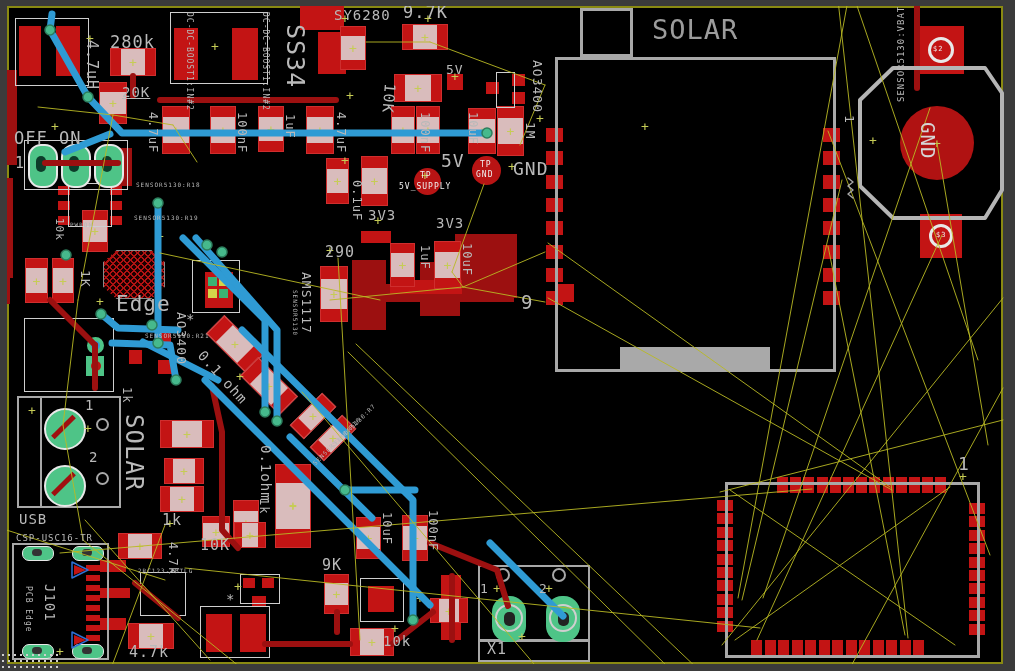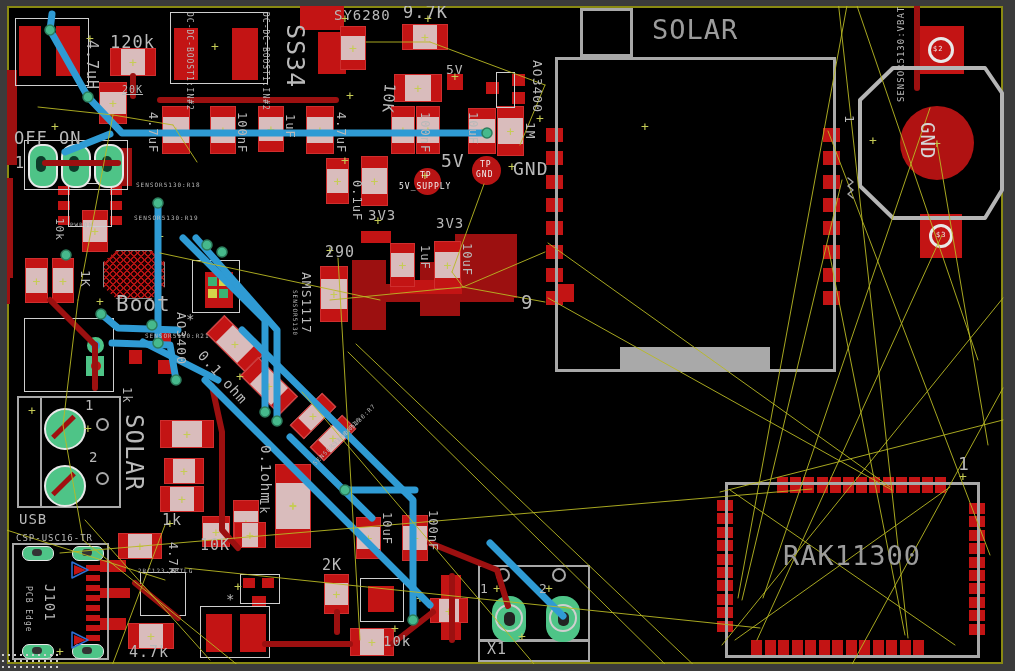--- a/index.html
+++ b/index.html
@@ -524,22 +524,22 @@
       <polyline points="950,487 735,640" fill="none" stroke="#b9b923" stroke-width="1" stroke-linecap="round" stroke-linejoin="round" opacity="0.9"></polyline>
       <polyline points="842,180 742,600" fill="none" stroke="#b9b923" stroke-width="1" stroke-linecap="round" stroke-linejoin="round" opacity="0.9"></polyline>
       <polyline points="72,578 88,570 72,562 72,578" fill="none" stroke="#2f6fd4" stroke-width="1.5" stroke-linecap="round" stroke-linejoin="round"></polyline>
       <polygon points="74,565 86,570 74,575" fill="#c31414"></polygon>
       <polyline points="72,648 88,640 72,632 72,648" fill="none" stroke="#2f6fd4" stroke-width="1.5" stroke-linecap="round" stroke-linejoin="round"></polyline>
       <polygon points="74,635 86,640 74,645" fill="#c31414"></polygon>
       <polyline points="848,178 853,182 848,186 853,190 848,194 853,198" fill="none" stroke="#a8a8a8" stroke-width="1.5" stroke-linecap="round" stroke-linejoin="round"></polyline>
     </svg>
   <div class="layer" id="labels">
       <span class="lbl" style="left: 99px; top: 40px; font-size: 15px; color: rgb(185, 185, 185); transform: rotate(90deg);">4.7uH</span>
-      <span class="lbl" style="left: 110px; top: 34px; font-size: 17px; color: rgb(185, 185, 185);">120k</span>
-      <span class="lbl" style="left: 122px; top: 85px; font-size: 10px; color: rgb(185, 185, 185); text-decoration: underline;">20K</span>
+      <span class="lbl" style="left: 110px; top: 34px; font-size: 17px; color: rgb(185, 185, 185);">280k</span>
+      <span class="lbl" style="left: 122px; top: 85px; font-size: 14px; color: rgb(185, 185, 185); text-decoration: underline;">20K</span>
       <span class="lbl" style="left: 193px; top: 12px; font-size: 8px; color: rgb(185, 185, 185); transform: rotate(90deg);">DC-DC-BOOST1:IN#2</span>
       <span class="lbl" style="left: 269px; top: 12px; font-size: 8px; color: rgb(185, 185, 185); transform: rotate(90deg);">DC-DC-BOOST1:IN#2</span>
       <span class="lbl" style="left: 308px; top: 24px; font-size: 25px; color: rgb(185, 185, 185); transform: rotate(90deg);">SS34</span>
       <span class="lbl" style="left: 334px; top: 8px; font-size: 14px; color: rgb(185, 185, 185);">SY6280</span>
       <span class="lbl" style="left: 403px; top: 4px; font-size: 17px; color: rgb(185, 185, 185);">9.7K</span>
       <span class="lbl" style="left: 397px; top: 84px; font-size: 15px; color: rgb(185, 185, 185); transform: rotate(95deg);">10K</span>
       <span class="lbl" style="left: 446px; top: 63px; font-size: 13px; color: rgb(185, 185, 185);">5V</span>
       <span class="lbl" style="left: 544px; top: 60px; font-size: 13px; color: rgb(185, 185, 185); transform: rotate(90deg);">AO3400</span>
       <span class="lbl" style="left: 537px; top: 122px; font-size: 13px; color: rgb(185, 185, 185); transform: rotate(90deg);">1M</span>
       <span class="lbl" style="left: 159px; top: 112px; font-size: 12px; color: rgb(185, 185, 185); transform: rotate(90deg);">4.7uF</span>
@@ -558,21 +558,21 @@
       <span class="lbl" style="left: 513px; top: 160px; font-size: 18px; color: rgb(185, 185, 185);">GND</span>
       <span class="lbl" style="left: 368px; top: 208px; font-size: 14px; color: rgb(185, 185, 185);">3V3</span>
       <span class="lbl" style="left: 436px; top: 216px; font-size: 14px; color: rgb(185, 185, 185);">3V3</span>
       <span class="lbl" style="left: 363px; top: 180px; font-size: 12px; color: rgb(185, 185, 185); transform: rotate(90deg);">0.1uF</span>
       <span class="lbl" style="left: 325px; top: 245px; font-size: 15px; color: rgb(185, 185, 185);">290</span>
       <span class="lbl" style="left: 431px; top: 245px; font-size: 12px; color: rgb(185, 185, 185); transform: rotate(90deg);">1uF</span>
       <span class="lbl" style="left: 473px; top: 243px; font-size: 12px; color: rgb(185, 185, 185); transform: rotate(90deg);">10uF</span>
       <span class="lbl" style="left: 313px; top: 272px; font-size: 13px; color: rgb(185, 185, 185); transform: rotate(90deg);">AMS1117</span>
       <span class="lbl" style="left: 298px; top: 290px; font-size: 6px; color: rgb(185, 185, 185); transform: rotate(90deg);">SENSOR5130</span>
       <span class="lbl" style="left: 521px; top: 293px; font-size: 19px; color: rgb(185, 185, 185);">9</span>
-      <span class="lbl" style="left: 116px; top: 294px; font-size: 21px; color: rgb(185, 185, 185);">Boot</span>
+      <span class="lbl" style="left: 116px; top: 294px; font-size: 21px; color: rgb(185, 185, 185);">Edge</span>
       <span class="lbl" style="left: 186px; top: 312px; font-size: 14px; color: rgb(185, 185, 185);">*</span>
       <span class="lbl" style="left: 188px; top: 312px; font-size: 13px; color: rgb(185, 185, 185); transform: rotate(90deg);">AO3400</span>
       <span class="lbl" style="left: 206px; top: 348px; font-size: 14px; color: rgb(185, 185, 185); transform: rotate(48deg);">0.1 ohm</span>
       <span class="lbl" style="left: 273px; top: 445px; font-size: 14px; color: rgb(185, 185, 185); transform: rotate(90deg);">0.1ohm</span>
       <span class="lbl" style="left: 92px; top: 270px; font-size: 13px; color: rgb(185, 185, 185); transform: rotate(90deg);">1K</span>
       <span class="lbl" style="left: 65px; top: 218px; font-size: 11px; color: rgb(185, 185, 185); transform: rotate(90deg);">10k</span>
       <span class="lbl" style="left: 136px; top: 182px; font-size: 6px; color: rgb(185, 185, 185);">SENSOR5130:R18</span>
       <span class="lbl" style="left: 134px; top: 215px; font-size: 6px; color: rgb(185, 185, 185);">SENSOR5130:R19</span>
       <span class="lbl" style="left: 70px; top: 222px; font-size: 6px; color: rgb(185, 185, 185);">PWRON</span>
       <span class="lbl" style="left: 145px; top: 333px; font-size: 6px; color: rgb(185, 185, 185);">SENSOR5130:R21</span>
@@ -583,30 +583,29 @@
       <span class="lbl" style="left: 19px; top: 512px; font-size: 14px; color: rgb(185, 185, 185);">USB</span>
       <span class="lbl" style="left: 16px; top: 534px; font-size: 9px; color: rgb(185, 185, 185);">CSP-USC16-TR</span>
       <span class="lbl" style="left: 57px; top: 584px; font-size: 14px; color: rgb(185, 185, 185); transform: rotate(90deg);">J101</span>
       <span class="lbl" style="left: 32px; top: 586px; font-size: 8px; color: rgb(185, 185, 185); transform: rotate(90deg);">PCB Edge</span>
       <span class="lbl" style="left: 162px; top: 513px; font-size: 15px; color: rgb(185, 185, 185);">1k</span>
       <span class="lbl" style="left: 179px; top: 542px; font-size: 12px; color: rgb(185, 185, 185); transform: rotate(90deg);">4.7k</span>
       <span class="lbl" style="left: 129px; top: 645px; font-size: 15px; color: rgb(185, 185, 185);">4.7k</span>
       <span class="lbl" style="left: 200px; top: 538px; font-size: 15px; color: rgb(185, 185, 185);">10K</span>
       <span class="lbl" style="left: 270px; top: 498px; font-size: 12px; color: rgb(185, 185, 185); transform: rotate(90deg);">1k</span>
       <span class="lbl" style="left: 138px; top: 568px; font-size: 6px; color: rgb(185, 185, 185);">2RC123-ABTLG</span>
-      <span class="lbl" style="left: 322px; top: 558px; font-size: 15px; color: rgb(185, 185, 185);">2K</span>
+      <span class="lbl" style="left: 322px; top: 558px; font-size: 15px; color: rgb(185, 185, 185);">9K</span>
       <span class="lbl" style="left: 393px; top: 512px; font-size: 12px; color: rgb(185, 185, 185); transform: rotate(90deg);">10uF</span>
       <span class="lbl" style="left: 439px; top: 510px; font-size: 12px; color: rgb(185, 185, 185); transform: rotate(90deg);">100nF</span>
       <span class="lbl" style="left: 383px; top: 634px; font-size: 14px; color: rgb(185, 185, 185);">10k</span>
       <span class="lbl" style="left: 226px; top: 592px; font-size: 14px; color: rgb(185, 185, 185);">*</span>
       <span class="lbl" style="left: 487px; top: 642px; font-size: 15px; color: rgb(185, 185, 185);">X1</span>
       <span class="lbl" style="left: 480px; top: 582px; font-size: 13px; color: rgb(185, 185, 185);">1</span>
       <span class="lbl" style="left: 539px; top: 582px; font-size: 13px; color: rgb(185, 185, 185);">2</span>
       <span class="lbl" style="left: 652px; top: 16px; font-size: 27px; color: rgb(156, 156, 156);">SOLAR</span>
-      <span class="lbl" style="left: 783px; top: 542px; font-size: 27px; color: rgb(156, 156, 156);">RAK11300</span>
       <span class="lbl" style="left: 958px; top: 455px; font-size: 18px; color: rgb(185, 185, 185);">1</span>
       <span class="lbl" style="left: 856px; top: 115px; font-size: 13px; color: rgb(185, 185, 185); transform: rotate(90deg);">1</span>
       <span class="lbl" style="left: 937px; top: 122px; font-size: 19px; color: rgb(214, 214, 214); transform: rotate(90deg);">GND</span>
       <span class="lbl" style="left: 897px; top: 102px; font-size: 9px; color: rgb(185, 185, 185); transform: rotate(-90deg);">SENSOR5130:VBAT</span>
       <span class="lbl" style="left: 330px; top: 445px; font-size: 6px; color: rgb(185, 185, 185); transform: rotate(-45deg);">SENSOR5130:R7</span>
       <span class="lbl" style="left: 312px; top: 462px; font-size: 6px; color: rgb(185, 185, 185); transform: rotate(-45deg);">SENSOR5130:R16</span>
       <span class="lbl" style="left: 933px; top: 46px; font-size: 7px; color: rgb(239, 239, 239);">$2</span>
       <span class="lbl" style="left: 936px; top: 232px; font-size: 7px; color: rgb(239, 239, 239);">$3</span>
     </div>
 

